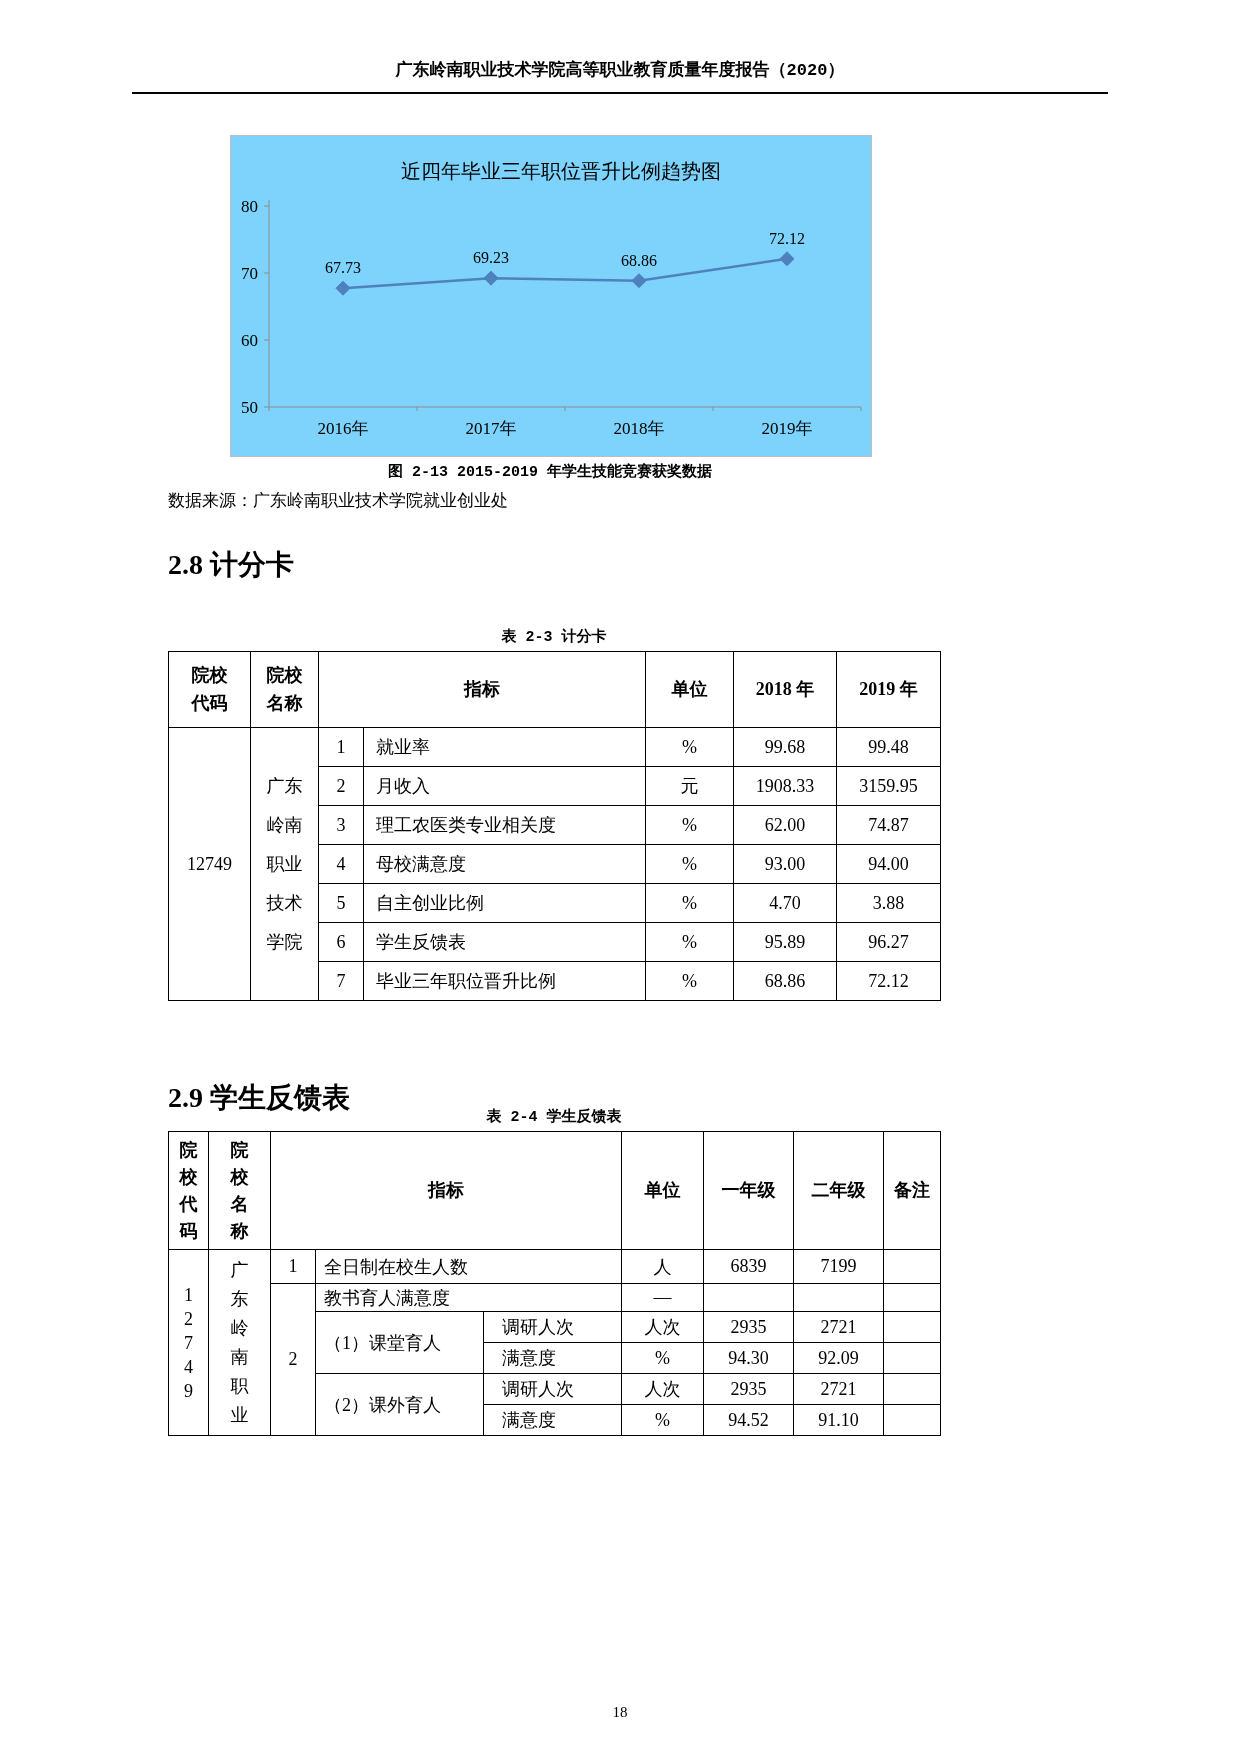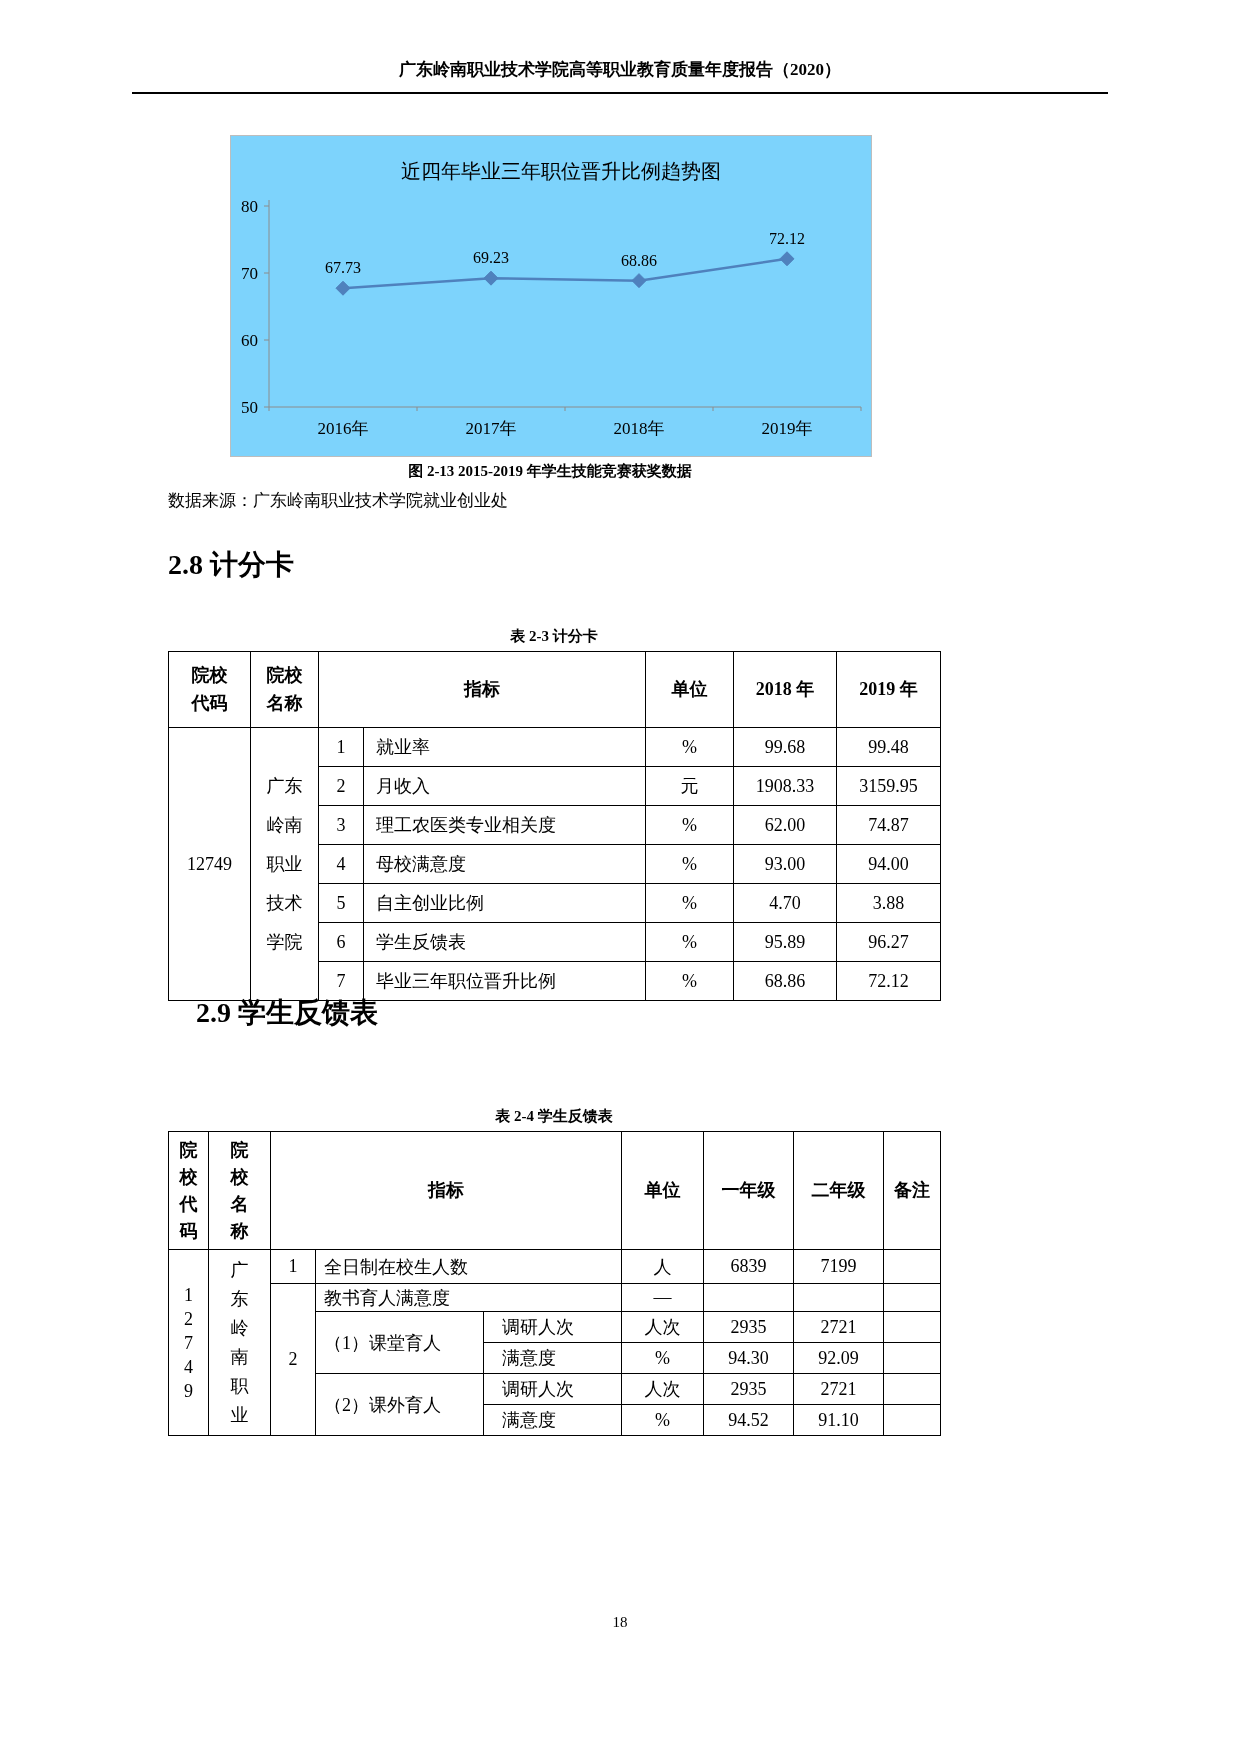--- a/index.html
+++ b/index.html
@@ -3,21 +3,21 @@
 <meta charset="utf-8">
 <style>
   html,body{margin:0;padding:0;}
   body{
     width:1240px;height:1753px;background:#ffffff;color:#000;
     font-family:"Liberation Serif","DejaVu Serif",serif;
     position:relative;overflow:hidden;
   }
   .abs{position:absolute;}
   .pre{white-space:pre-line;}
-  .sans{font-family:Liberation Serif, serif;}
+  .sans{font-family:Liberation Mono, monospace;}
   .center{text-align:center;}
   .bold{font-weight:bold;}
 
   .doc-header{
     left:132px;top:58px;width:976px;text-align:center;
     font-size:17px;font-weight:bold;padding-bottom:11px;
     border-bottom:2px solid #000;
   }
   .chart-box{
     left:230px;top:135px;width:640px;height:320px;
@@ -27,21 +27,21 @@
   .fig-caption{left:230px;top:462px;width:640px;font-size:15px;}
   .source-note{left:168px;top:489px;font-size:17px;}
   .section-heading{left:168px;font-size:28px;font-weight:bold;}
   .table-caption{left:168px;width:772px;font-size:15px;}
 
   table{border-collapse:collapse;table-layout:fixed;font-size:18px;}
   th,td{border:1px solid #000;text-align:center;vertical-align:middle;padding:0;overflow:hidden;}
   th{font-weight:bold;line-height:1.55;}
   .ind{text-align:left;padding-left:12px;}
   .ind2{text-align:left;padding-left:8px;}
-  .pagenum{left:0;top:1614px;width:1240px;text-align:center;font-size:15px;}
+  .pagenum{left:0;top:1704px;width:1240px;text-align:center;font-size:15px;}
 </style>
 </head>
 <body>
 
 <div class="abs doc-header sans">广东岭南职业技术学院高等职业教育质量年度报告（2020）</div>
 
 <div class="abs chart-box">
   <svg width="640" height="320" viewBox="0 0 640 320">
       <text x="330" y="42" text-anchor="middle" font-size="20" fill="#000">近四年毕业三年职位晋升比例趋势图</text>
       <line x1="38" y1="64" x2="38" y2="271" stroke="#8c8c8c" stroke-width="1"></line>
@@ -155,21 +155,21 @@
   <tr style="height:39px">
     <td>7</td>
     <td class="ind">毕业三年职位晋升比例</td>
     <td>%</td>
     <td>68.86</td>
     <td>72.12</td>
   </tr>
   </tbody>
 </table>
 
-<div class="abs section-heading" style="top:994px;margin-left:28px;">2.9 学生反馈表</div>
+<div class="abs section-heading" style="top:1079px;">2.9 学生反馈表</div>
 
 <div class="abs table-caption sans bold center" style="top:1107px;">表  2-4 学生反馈表</div>
 
 <table class="abs" style="left:168px;top:1131px;width:772px;">
   <colgroup>
     <col style="width:40px">
       <col style="width:62px">
       <col style="width:45px">
     <col style="width:168px">
       <col style="width:138px">

